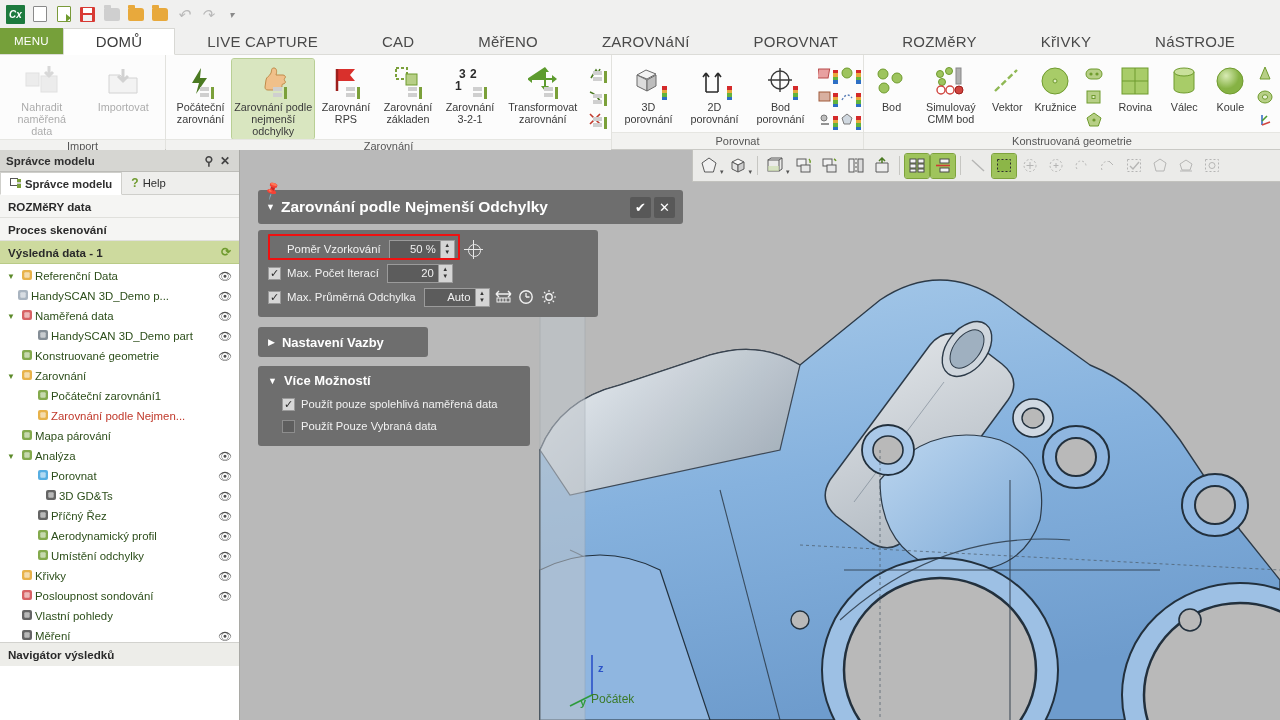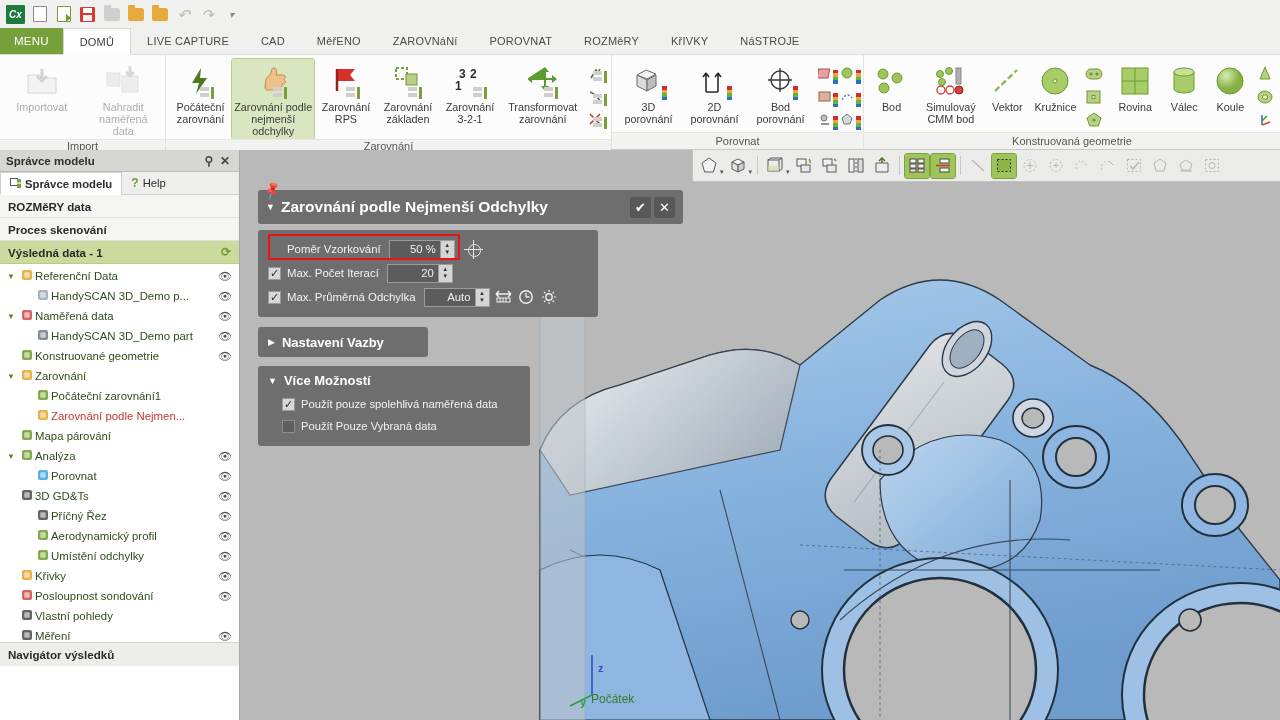--- a/index.html
+++ b/index.html
@@ -50,21 +50,21 @@
   }
 
   
   .tabbar {
     position: absolute; left: 0; top: 28px; width: 1280px; height: 27px;
     background: #f0f0ef; display: flex; align-items: stretch;
     border-bottom: 1px solid #dcdcd8;
   }
   .tab {
     display: flex; align-items: center; justify-content: center;
-    font-size: 11px; color: #4a4a4a; padding: 0 16px; letter-spacing: .2px;
+    font-size: 15px; color: #4a4a4a; padding: 0 32px; letter-spacing: .2px;
     cursor: default; white-space: nowrap;
   }
   .tab.menu {
     background: #76a03a; color: #fff; font-size: 11.5px; padding: 0 14px; min-width: 60px;
   }
   .tab.active {
     background: #fff; border-left: 1px solid #d8d8d4; border-right: 1px solid #d8d8d4;
     border-top: 1px solid #d8d8d4; color: #3c3c3c;
     margin-bottom: -1px; border-bottom: 1px solid #fff;
   }
@@ -283,39 +283,39 @@
     <div class="tab">KřIVKY</div>
     <div class="tab">NáSTROJE</div>
   </div>
 
   <div class="ribbon">
 
     <div class="rgroup" style="width:166px">
       <div class="rgroup-body" style="justify-content:center;gap:6px">
         <div class="rbtn disabled wide">
           <div class="glyph">
-            <svg width="34" height="32" viewBox="0 0 34 32">
-              <path d="M3 10h11l3 3h14v15H3z" fill="#e9e9e9" stroke="#9a9a9a"></path>
-              <path d="M17 4v10M12 11l5 5 5-5" stroke="#9a9a9a" stroke-width="3" fill="none"></path>
-            </svg>
-          </div>
-          <div class="lbl">Importovat</div>
-        </div>
-        <div class="rbtn disabled wide">
-          <div class="glyph">
             <svg width="36" height="32" viewBox="0 0 36 32">
               <g fill="#d8d8d8" stroke="#bdbdbd">
                 <rect x="2" y="8" width="13" height="13"></rect>
                 <rect x="17" y="11" width="16" height="16"></rect>
               </g>
               <path d="M25 1v9M21 7l4 4 4-4" stroke="#a8a8a8" stroke-width="3" fill="none"></path>
             </svg>
           </div>
           <div class="lbl">Nahradit
 naměřená data</div>
+        </div>
+        <div class="rbtn disabled wide">
+          <div class="glyph">
+            <svg width="34" height="32" viewBox="0 0 34 32">
+              <path d="M3 10h11l3 3h14v15H3z" fill="#e9e9e9" stroke="#9a9a9a"></path>
+              <path d="M17 4v10M12 11l5 5 5-5" stroke="#9a9a9a" stroke-width="3" fill="none"></path>
+            </svg>
+          </div>
+          <div class="lbl">Importovat</div>
         </div>
       </div>
       <div class="rgroup-label">Import</div>
     </div>
 
     <div class="rgroup" style="width:446px">
       <div class="rgroup-body">
         <div class="rbtn">
           <div class="glyph align-badge">
             <svg width="26" height="30" viewBox="0 0 26 30">
@@ -621,21 +621,21 @@
     <div class="tree" id="tree-host">
         <div class="tnode plain" style="padding-left: 4px;">
           <span class="twist">▼</span>
           <span class="ticon"><svg width="12" height="12" viewBox="0 0 12 12">
               <rect x="1" y="1" width="10" height="10" rx="2" fill="#e3a52a" opacity=".85"></rect>
               <rect x="3.3" y="3.3" width="5.4" height="5.4" rx="1" fill="#ffffff" opacity=".55"></rect>
             </svg></span>
           <span class="tlabel">Referenční Data</span>
           <span class="eye">👁</span>
         </div>
-        <div class="tnode plain" style="padding-left: 20px;">
+        <div class="tnode plain" style="">
           <span class="twist"></span>
           <span class="ticon"><svg width="12" height="12" viewBox="0 0 12 12">
               <rect x="1" y="1" width="10" height="10" rx="2" fill="#9aa7b5" opacity=".85"></rect>
               <rect x="3.3" y="3.3" width="5.4" height="5.4" rx="1" fill="#ffffff" opacity=".55"></rect>
             </svg></span>
           <span class="tlabel">HandySCAN 3D_Demo p...</span>
           <span class="eye">👁</span>
         </div>
         <div class="tnode plain" style="padding-left: 4px;">
           <span class="twist">▼</span>
@@ -711,21 +711,21 @@
         </div>
         <div class="tnode plain" style="padding-left: 20px;">
           <span class="twist"></span>
           <span class="ticon"><svg width="12" height="12" viewBox="0 0 12 12">
               <rect x="1" y="1" width="10" height="10" rx="2" fill="#3aa0dd" opacity=".85"></rect>
               <rect x="3.3" y="3.3" width="5.4" height="5.4" rx="1" fill="#ffffff" opacity=".55"></rect>
             </svg></span>
           <span class="tlabel">Porovnat</span>
           <span class="eye">👁</span>
         </div>
-        <div class="tnode plain" style="padding-left: 4px;">
+        <div class="tnode plain" style="padding-left: 28px;">
           <span class="twist"></span>
           <span class="ticon"><svg width="12" height="12" viewBox="0 0 12 12">
               <rect x="1" y="1" width="10" height="10" rx="2" fill="#4a4a4a" opacity=".85"></rect>
               <rect x="3.3" y="3.3" width="5.4" height="5.4" rx="1" fill="#ffffff" opacity=".55"></rect>
             </svg></span>
           <span class="tlabel">3D GD&amp;Ts</span>
           <span class="eye">👁</span>
         </div>
         <div class="tnode plain" style="padding-left: 20px;">
           <span class="twist"></span>

